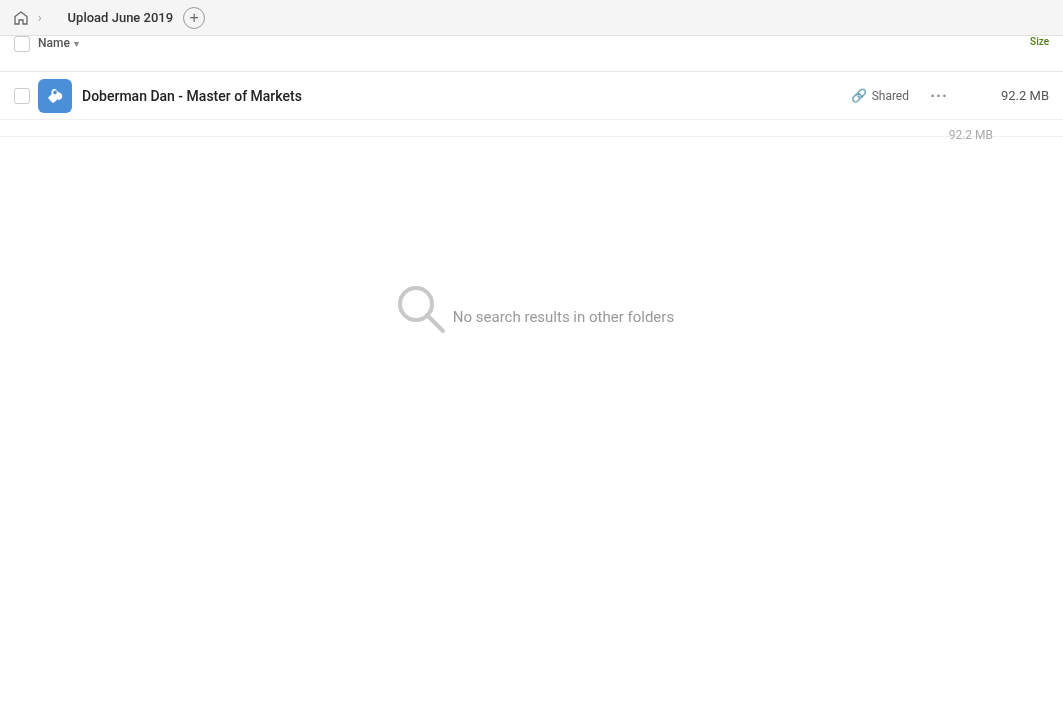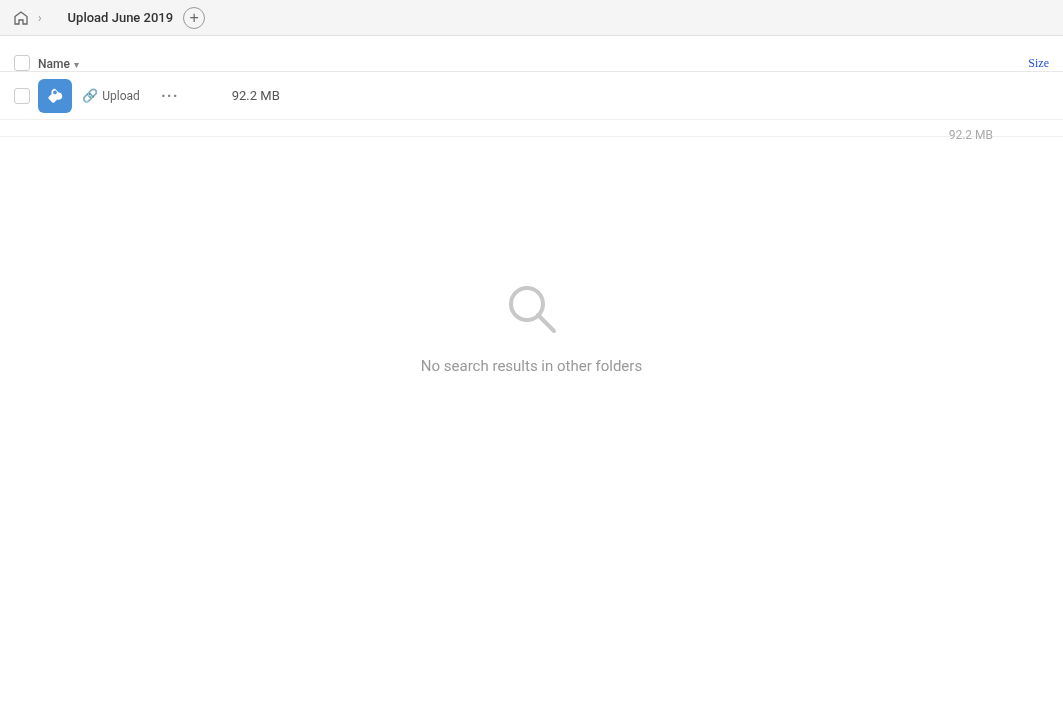--- a/index.html
+++ b/index.html
@@ -62,21 +62,21 @@
       justify-content: center;
       color: #666;
       font-size: 16px;
       line-height: 1;
       margin-left: 4px;
     }
 
     
     .column-headers {
       display: flex;
-      align-items: flex-end;
+      align-items: flex-start;
       height: 36px;
       padding: 0 14px;
       border-bottom: 1px solid #e8e8e8;
       background: #fff;
     }
 
     .col-checkbox {
       width: 24px;
       display: flex;
       align-items: center;
@@ -94,24 +94,23 @@
     }
 
     .sort-icon {
       font-size: 10px;
       color: #888;
     }
 
     .col-size {
       width: 80px;
       text-align: right;
-      font-size: 12px;
-      color: #1d4ed8;
-      font-weight: 500;
-      font-family: Liberation Serif, serif;
+      font-size: 10px;
+      color: #4d7c0f;
+      font-weight: 500;
     }
 
     
     .file-row {
       display: flex;
       align-items: center;
       height: 48px;
       padding: 0 14px;
       border-bottom: 1px solid #f0f0f0;
       cursor: pointer;
@@ -188,21 +187,21 @@
 
     .match-size {
       float: right;
       color: #aaa;
       font-size: 12px;
     }
 
     
     .empty-state {
       display: flex;
-      flex-direction: column;
+      flex-direction: row;
       align-items: center;
       justify-content: center;
       margin-top: 140px;
     }
 
     .search-icon-large {
       width: 64px;
       height: 64px;
       margin-bottom: 16px;
       color: #c8c8c8;
@@ -256,23 +255,24 @@
 
 <div class="file-row">
   <div class="row-checkbox">
     <span class="checkbox"></span>
   </div>
   <div class="file-icon">
     <svg viewBox="0 0 20 20" fill="white" xmlns="http://www.w3.org/2000/svg">
       <path d="M10 2C7.8 2 6 3.8 6 6c0 .6.2 1.2.4 1.7L3 11c-.6.6-.6 1.5 0 2.1l4 4c.6.6 1.5.6 2.1 0l3.3-3.3c.5.2 1.1.4 1.7.4 2.2 0 4-1.8 4-4s-1.8-4-4-4zm0 6c-1.1 0-2-.9-2-2s.9-2 2-2 2 .9 2 2-.9 2-2 2z"></path>
     </svg>
   </div>
+  <div class="file-name">Doberman Dan - Master of Markets</div>
   <div class="shared-badge">
     <span class="link-icon">🔗</span>
-    <span>Upload</span>
+    <span>Shared</span>
   </div>
   <div class="more-btn">···</div>
   <div class="file-size">92.2 MB</div>
 </div>
 
 <div class="match-info-row">
   <span class="match-size">92.2 MB</span>
 </div>
 
 <div class="empty-state">

